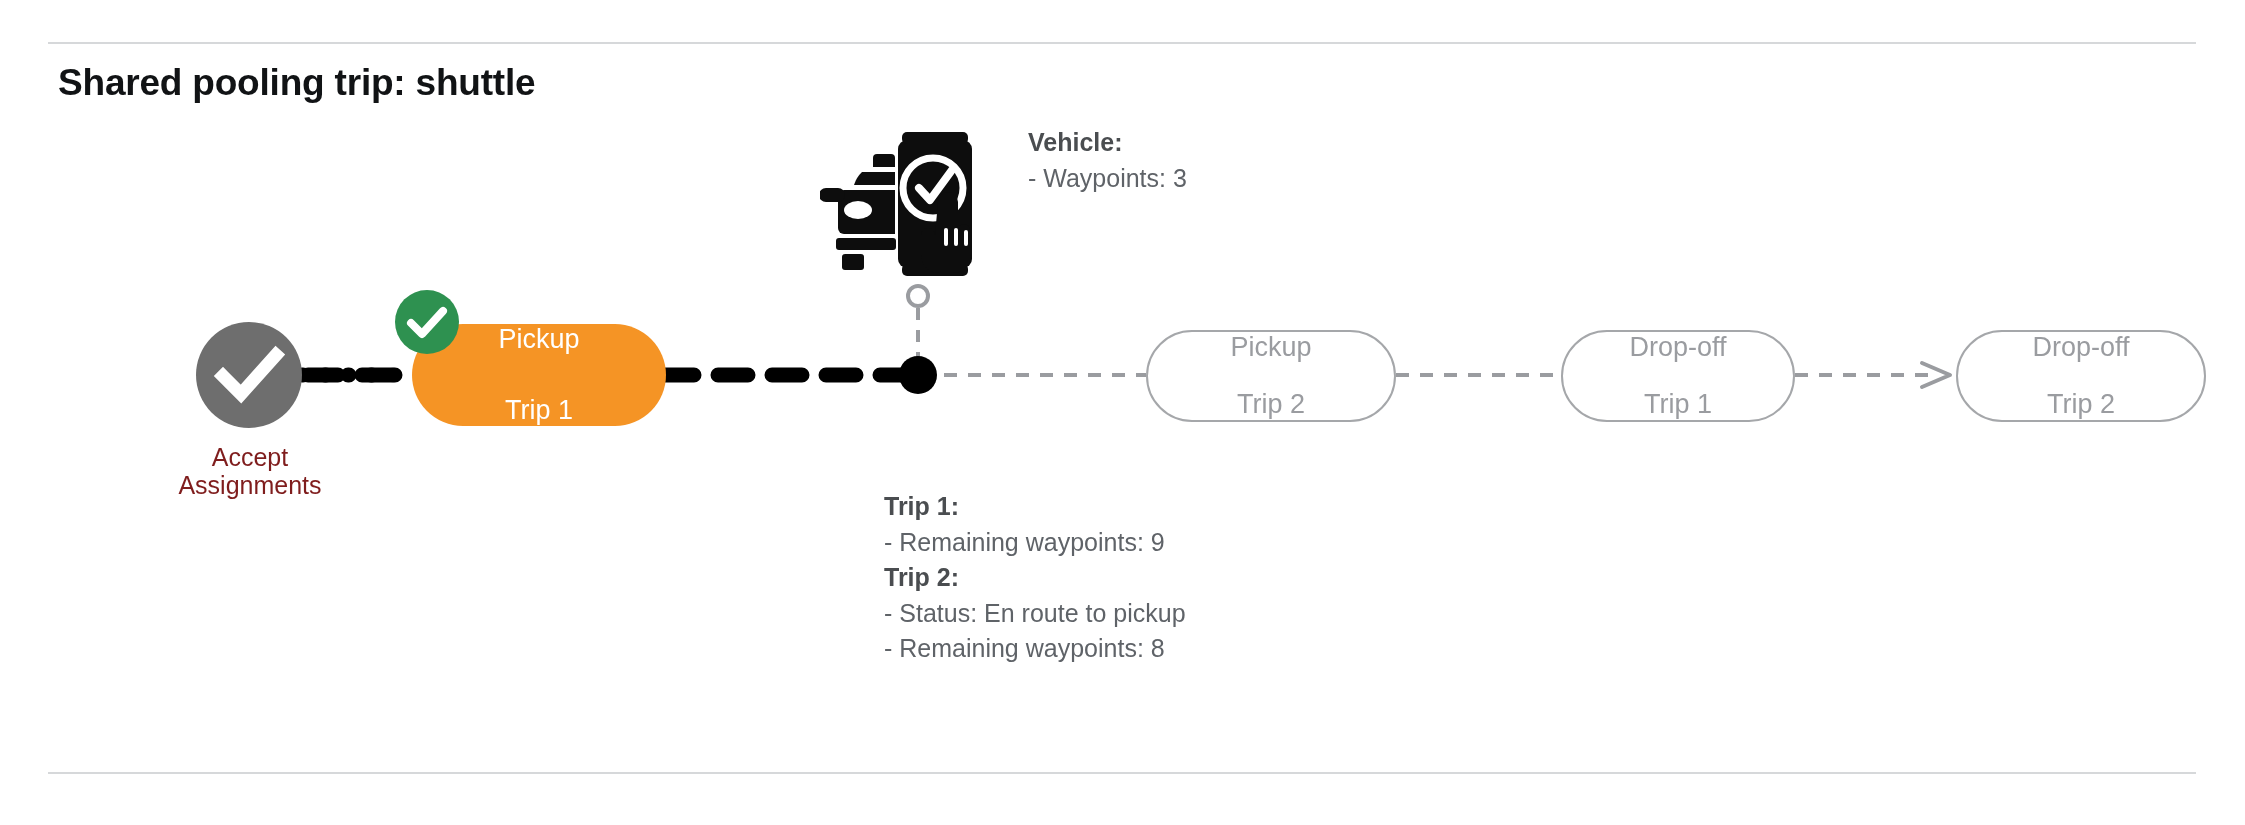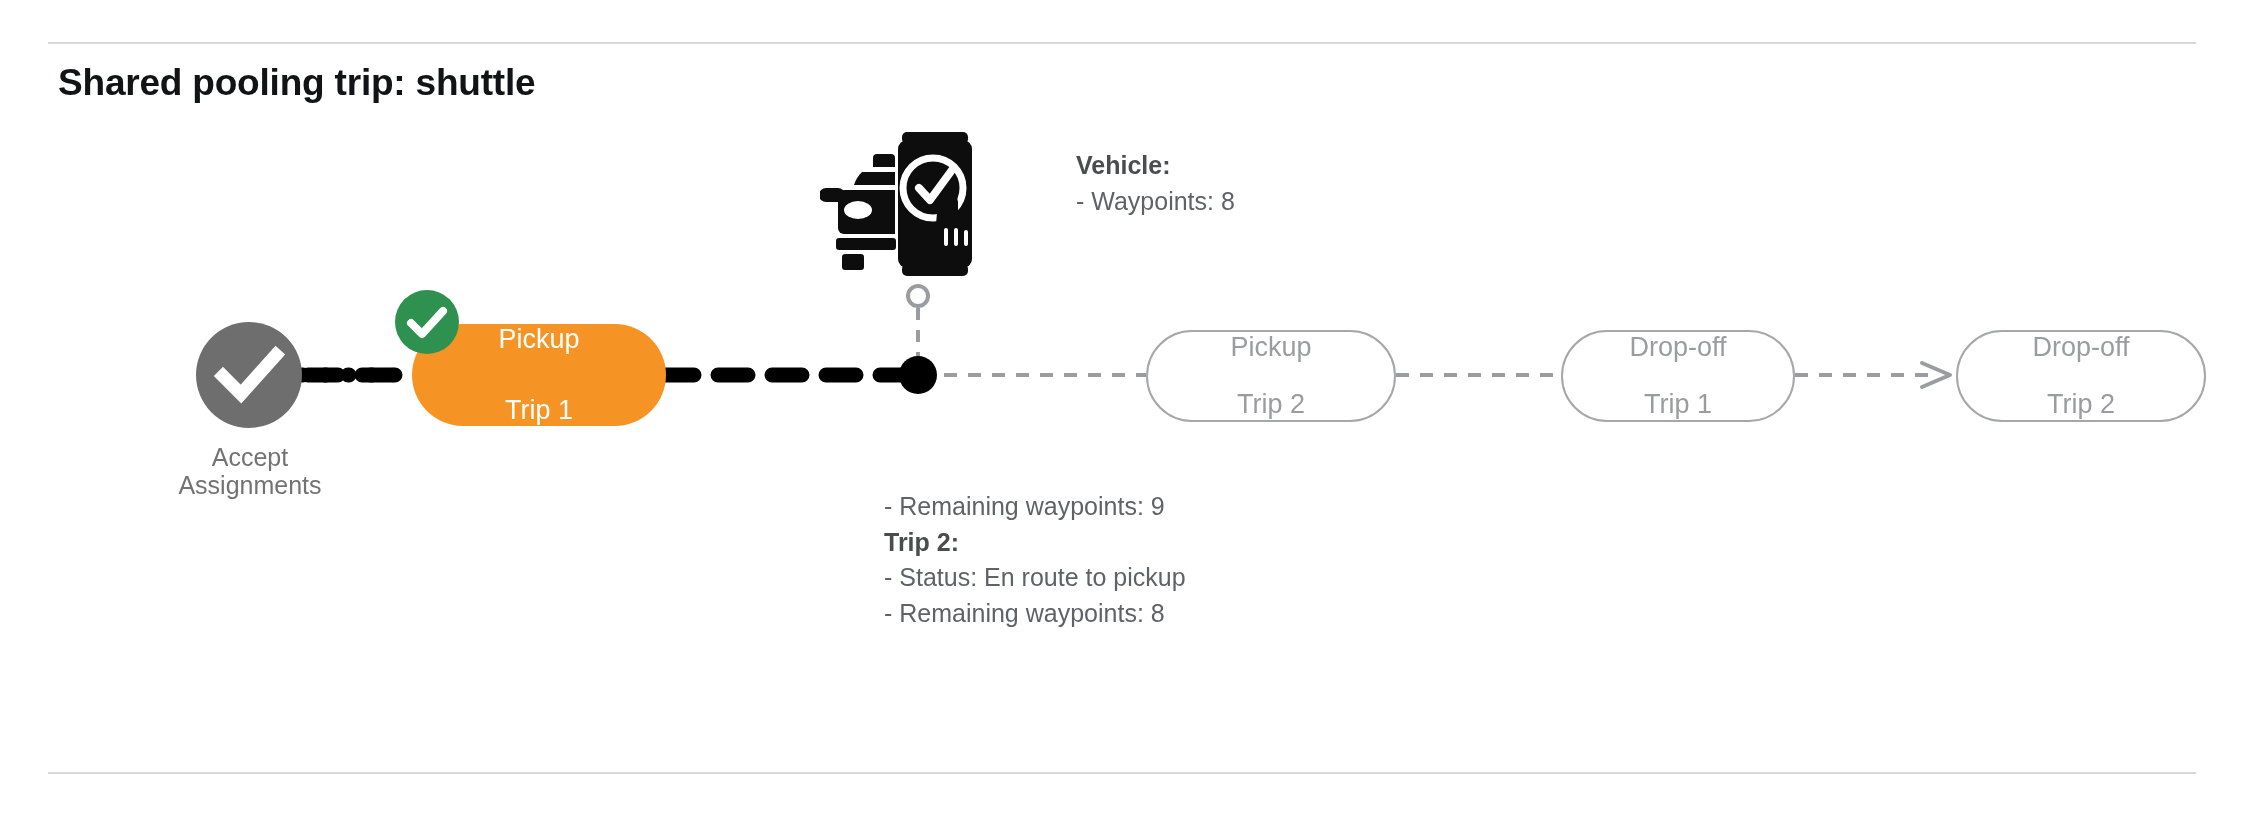--- a/index.html
+++ b/index.html
@@ -75,21 +75,21 @@
     width: 106px; height: 106px;
   }
   .accept-label {
     position: absolute;
     left: 70px;
     top: 443px;
     width: 360px;
     text-align: center;
     font-size: 25px;
     line-height: 1.13;
-    color: #737373;
+    color: #7f1d1d;
   }
   .accept-label span { display: block; }
 
   
   .pill {
     position: absolute;
     display: flex;
     flex-direction: column;
     align-items: center;
     justify-content: space-between;
@@ -150,21 +150,21 @@
   .info-block {
     position: absolute;
     font-size: 25px;
     line-height: 1.42;
     color: #5f6368;
     white-space: nowrap;
   }
   .info-block .hd { font-weight: 700; color: #4a4d50; }
   .info-block .row { display: block; }
 
-  .vehicle-info { left: 1028px; top: 148px; margin-left: 48px; }
+  .vehicle-info { left: 1028px; top: 125px; }
   .trip-info    { left: 884px;  top: 489px; }
 </style>
 </head>
 <body>
 
 <div class="slide">
 
   <div class="rule rule-top"></div>
   <div class="rule rule-bottom"></div>
 
@@ -254,23 +254,24 @@
         <path d="M138 104 a6 6 0 0 1 12 0 v14 h-12 z" fill="#0d0d0d"></path>
         <line x1="126" y1="104" x2="126" y2="118" stroke="#ffffff" stroke-width="4" stroke-linecap="round"></line>
         <line x1="136" y1="104" x2="136" y2="118" stroke="#ffffff" stroke-width="4" stroke-linecap="round"></line>
         <line x1="146" y1="106" x2="146" y2="118" stroke="#ffffff" stroke-width="4" stroke-linecap="round"></line>
       </g>
     </svg>
   </div>
 
   <div class="info-block vehicle-info">
     <span class="row"><b class="hd">Vehicle</b><b class="hd">:</b></span>
-    <span class="row">- Waypoints: 8</span>
+    <span class="row">- Waypoints: 3</span>
   </div>
 
   <div class="info-block trip-info">
+    <span class="row"><b class="hd">Trip 1</b><b class="hd">:</b></span>
     <span class="row">- Remaining waypoints: 9</span>
     <span class="row"><b class="hd">Trip 2</b><b class="hd">:</b></span>
     <span class="row">- Status:  En route to pickup</span>
     <span class="row">- Remaining waypoints: 8</span>
   </div>
 
 </div>
 
 </body></html>

